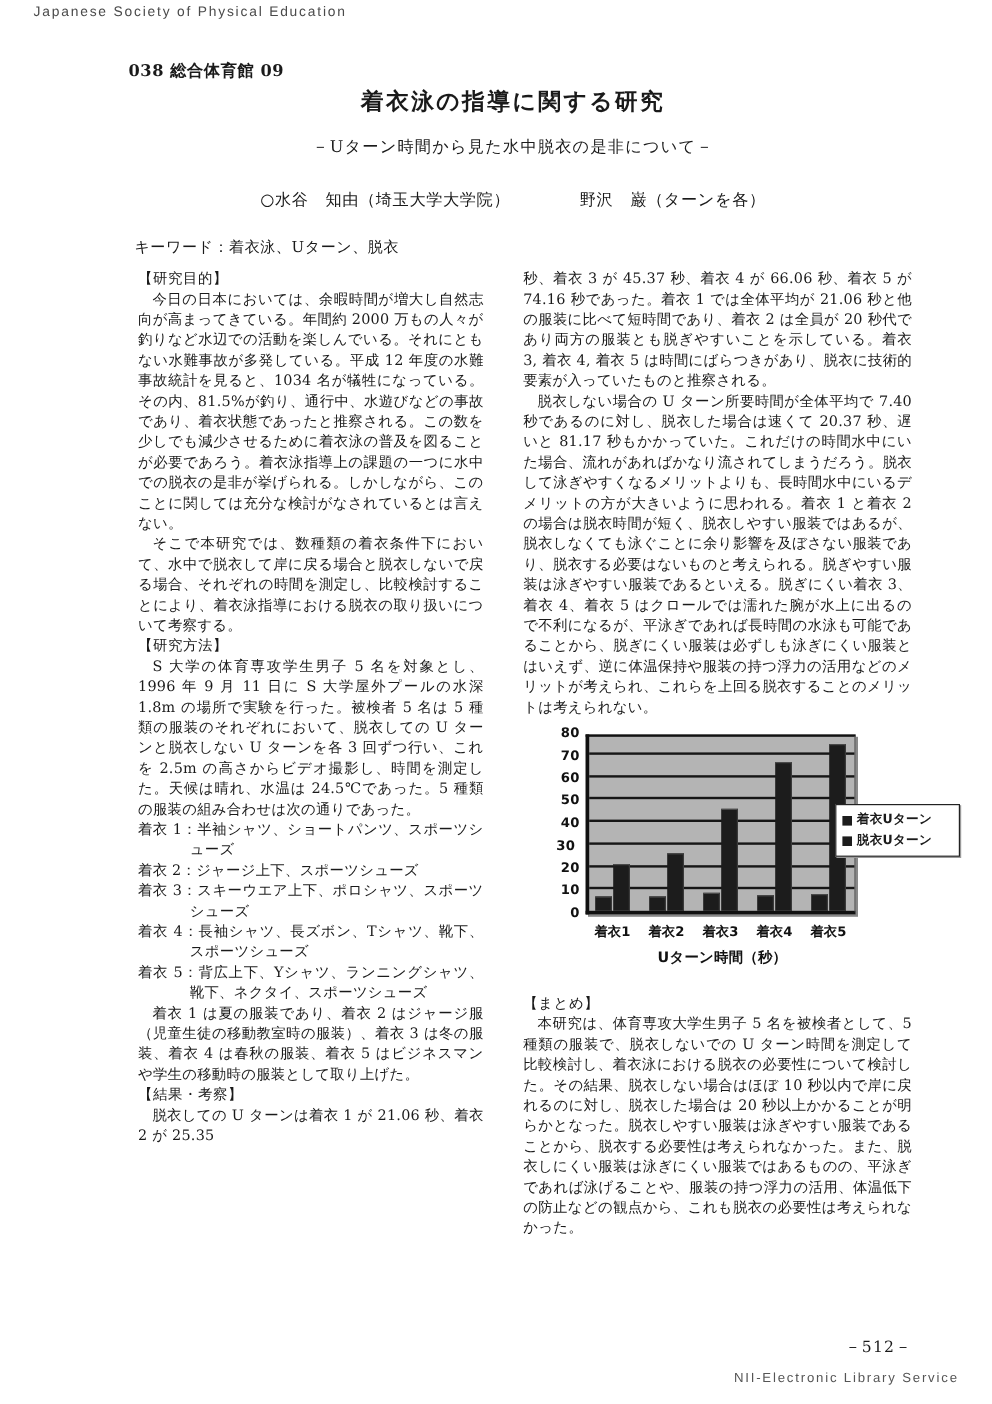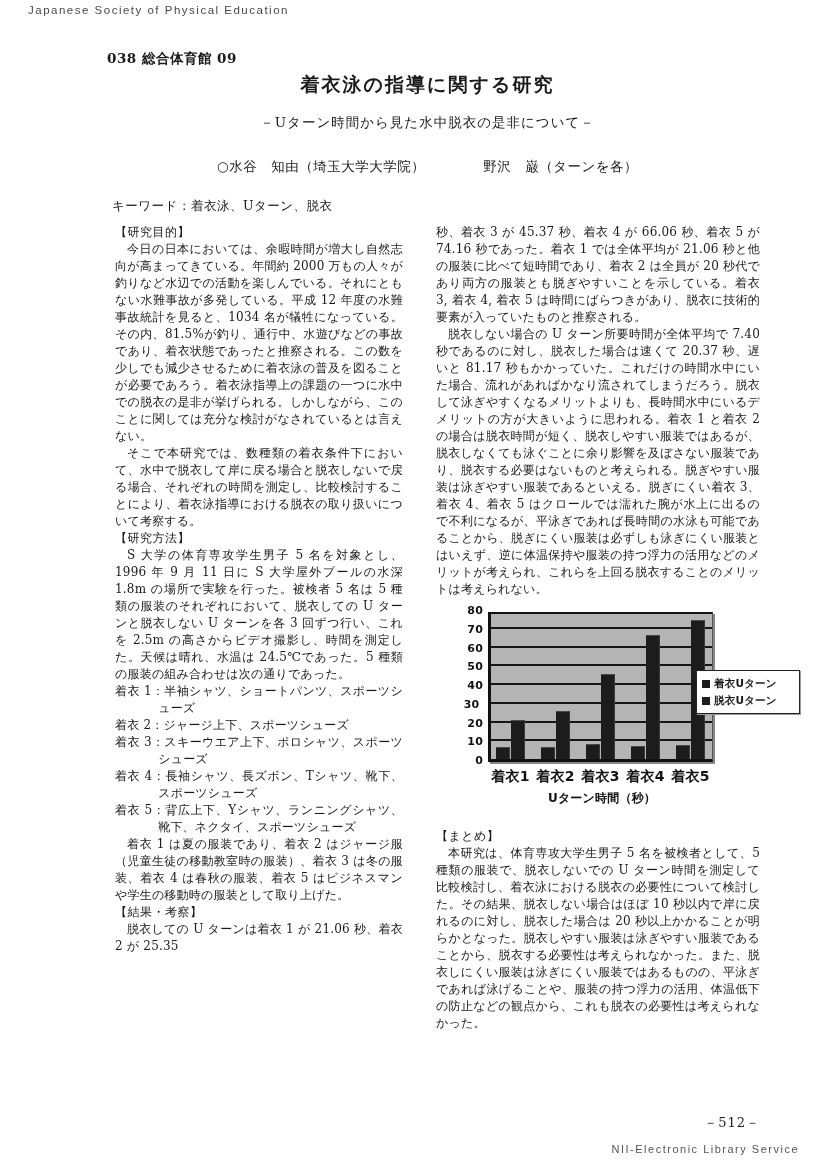--- a/index.html
+++ b/index.html
@@ -84,21 +84,21 @@
     position: absolute; left: 236px; top: 58px; width: 104px;
     background: #fff; border: 1.5px solid #222; padding: 4px 5px;
     box-shadow: 1px 1px 0 #999;
   }
   .legend-item { display: flex; align-items: center; gap: 4px; height: 17px; }
   .legend-marker { width: 8px; height: 8px; flex: 0 0 8px; }
   .legend-label { font-size: 10.5px; font-weight: 600; white-space: nowrap; }
   .xcats {
     position: absolute; left: 28px; top: 156px; width: 228px; display: flex;
   }
-  .xcat { width: 45px; text-align: center; font-size: 14px; font-weight: 700; color: #111; }
+  .xcat { width: 45px; text-align: center; font-size: 11px; font-weight: 700; color: #111; }
   .chart-xlabel {
     position: absolute; left: 28px; top: 178px; width: 228px;
     text-align: center; font-size: 12px; font-weight: 600; color: #111;
   }
 
   .page-number {
     position: absolute; left: 95px; top: 1114px; width: 665px;
     text-align: right; font-size: 13px; letter-spacing: 1px;
   }
 </style>

